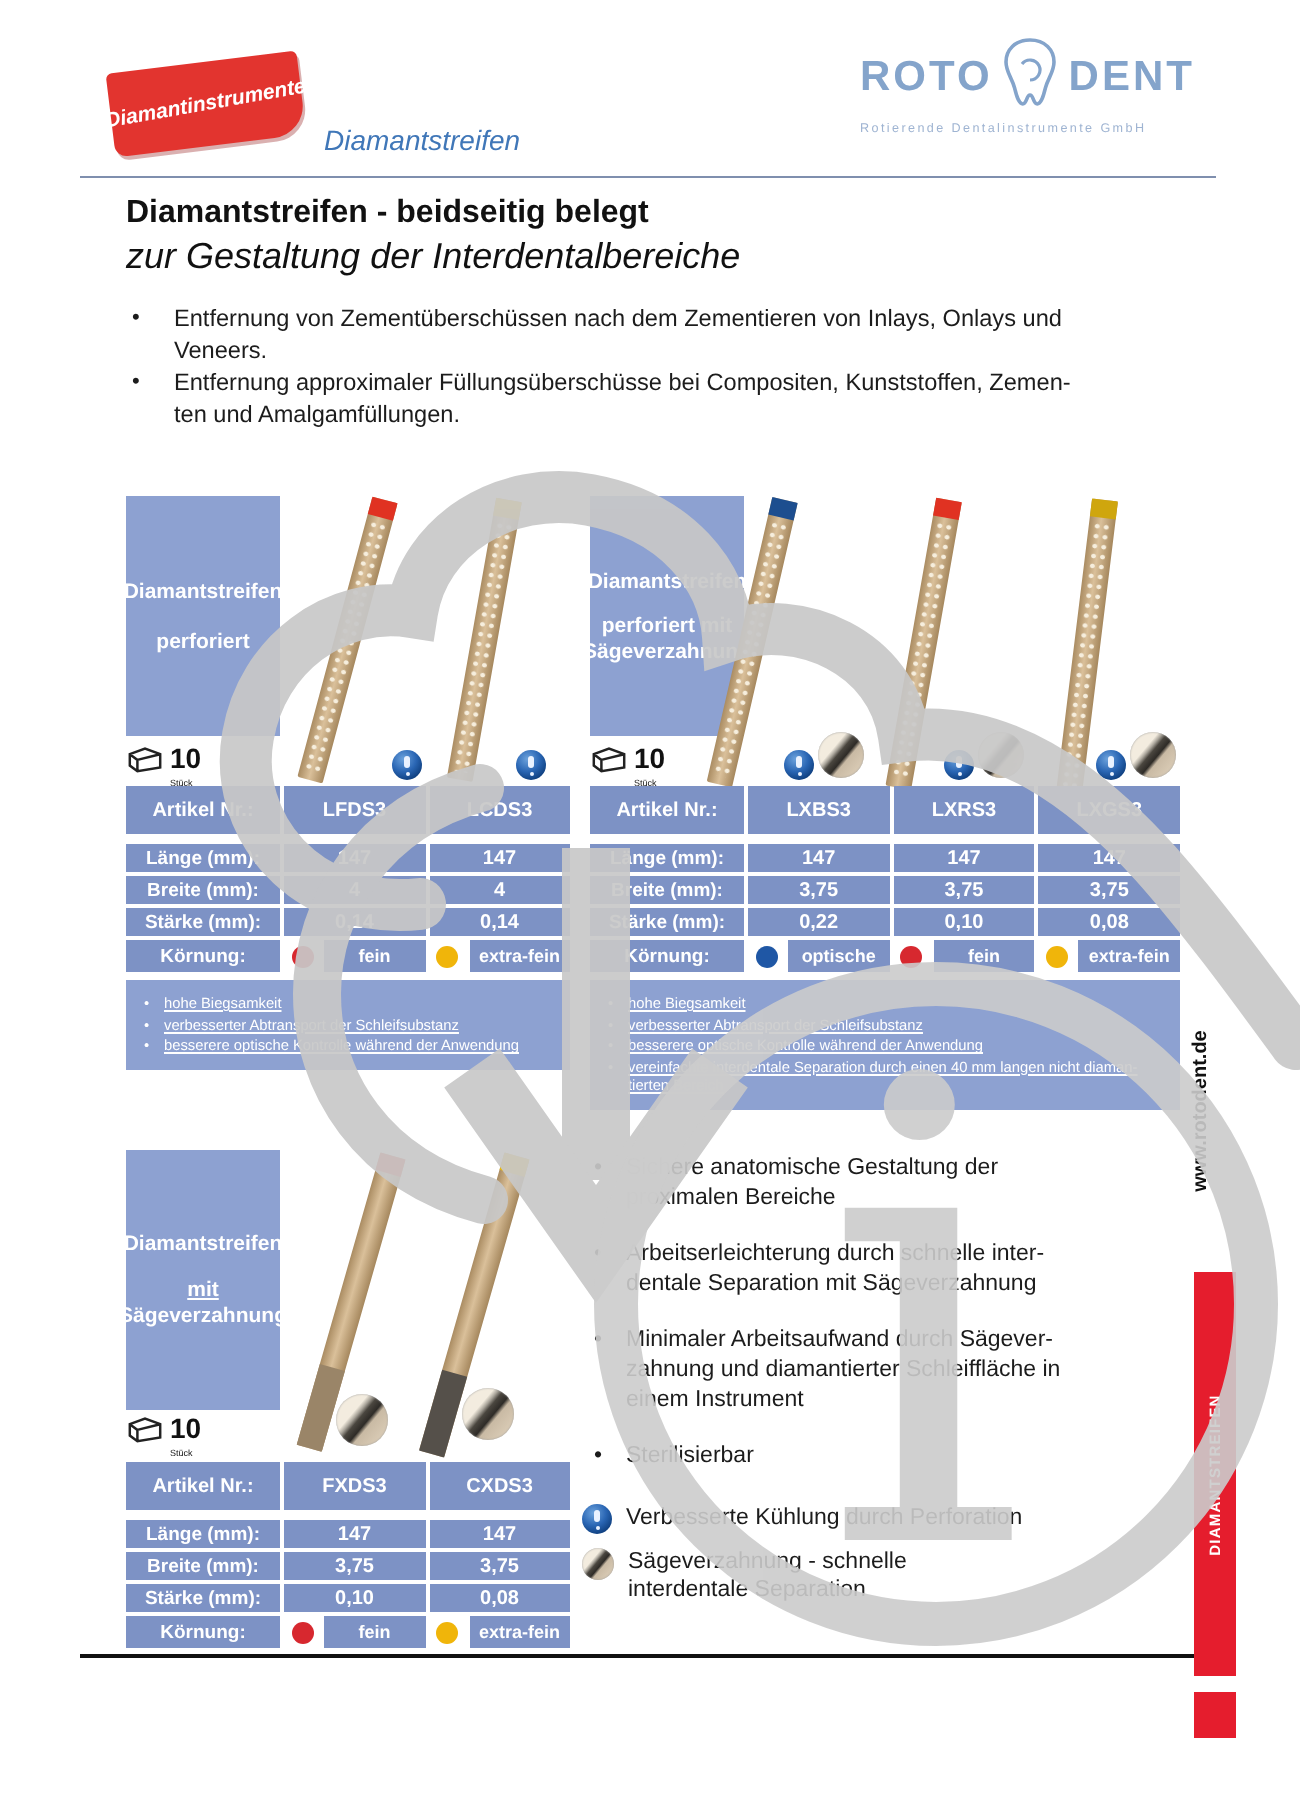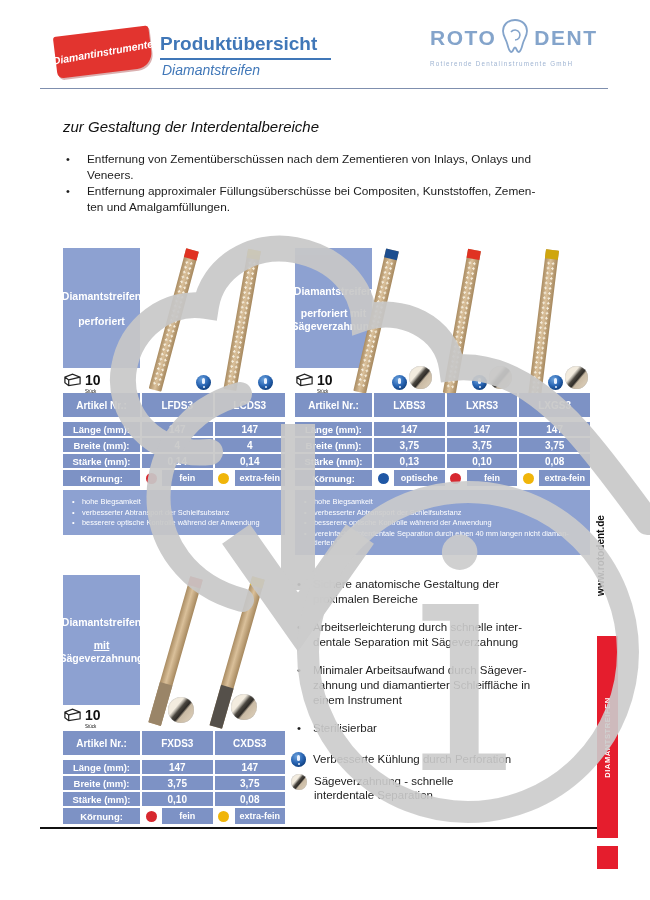--- a/index.html
+++ b/index.html
@@ -15,21 +15,21 @@
           border-bottom:2px solid #4077b8;padding:0 14px 3px 0;}
   .hsub{position:absolute;left:162px;top:62px;font-size:14px;font-style:italic;color:#4077b8;}
   .logo{position:absolute;left:430px;top:18px;width:170px;}
   .logorow{display:flex;align-items:center;gap:2px;}
   .logotext{font-size:21px;font-weight:bold;letter-spacing:1.5px;color:#84a4cb;}
   .logotag{font-size:6.3px;letter-spacing:1.2px;color:#9fb4d2;margin-top:2px;white-space:nowrap;}
   .hdivider{position:absolute;left:40px;top:88px;width:568px;height:1px;background:#7f8fae;}
 
   
   .heading{position:absolute;left:63px;top:98px;font-size:16px;font-weight:bold;color:#111;}
-  .subheading{position:absolute;left:63px;top:118px;font-size:15px;font-style:italic;color:#111;}
+  .subheading{position:absolute;left:63px;top:118px;font-size:18px;font-style:italic;color:#111;}
   .intro{position:absolute;left:63px;top:152px;width:515px;font-size:11.8px;line-height:15.5px;}
   .ibullet{position:relative;padding-left:24px;margin-bottom:1px;white-space:pre-line;}
   .ibullet::before{content:"•";position:absolute;left:3px;top:0;font-size:11px;}
 
   
   .pbox{position:absolute;background:#8da1d1;color:#fff;font-weight:bold;font-size:10.5px;
         display:flex;flex-direction:column;align-items:center;justify-content:center;text-align:center;gap:13px;line-height:12px;}
 
   
   .strip{position:absolute;width:13px;transform-origin:50% 0;border-radius:1px;
@@ -66,21 +66,21 @@
   .tlabel{font-size:9.5px;}
   .kr{margin-top:1px;}
   .koern{display:grid;grid-template-columns:18px 1fr;gap:2px;height:16px;}
   .dotbox{background:#fff;display:flex;align-items:center;justify-content:center;}
   .dot{width:11px;height:11px;border-radius:50%;display:block;}
   .kfill{background:#7d92c5;color:#fff;font-weight:bold;font-size:9px;display:flex;align-items:center;justify-content:center;}
   .kr .tc{height:16px;}
 
   
   .features{position:absolute;background:#8da1d1;color:#fff;font-size:7.4px;line-height:9.6px;padding:7px 8px 6px 8px;}
-  .feat{position:relative;padding-left:11px;margin-bottom:1px;white-space:pre-line;}
+  .feat{position:relative;padding-left:11px;margin-bottom:1px;white-space:pre-line;text-decoration:underline;}
   .feat::before{content:"•";position:absolute;left:1px;top:0;}
 
   
   .benefits{position:absolute;left:295px;top:577px;width:290px;font-size:11.5px;line-height:15px;color:#1c1c1c;}
   .benefit{position:relative;padding-left:18px;margin-bottom:13px;white-space:pre-line;}
   .benefit::before{content:"•";position:absolute;left:2px;}
   .legend{position:absolute;left:291px;top:752px;width:292px;font-size:11.5px;line-height:14px;}
   .legitem{display:flex;gap:7px;margin-bottom:7px;align-items:flex-start;}
   .legitem .txt{white-space:pre-line;}
 
@@ -98,38 +98,38 @@
   .wm{position:absolute;left:0;top:0;z-index:40;pointer-events:none;}
 </style>
 </head>
 <body>
 
 <div class="page">
 
   <div class="ribbon">
     <span>Diamantinstrumente</span>
   </div>
-  <div class="htitle">Produktübersicht</div>
   <div class="hsub">Diamantstreifen</div>
 
   <div class="logo">
     <div class="logorow">
       <span class="logotext">ROTO</span>
       <span>
         <svg width="34" height="36" viewBox="0 0 34 36">
           <path d="M17 2 C9.5 2 5 7 5 13 C5 18 8 21 9.3 26 C10.4 30.5 11.5 34 13.4 34 C15.5 34 15.2 29.5 17 29.5 C18.8 29.5 18.5 34 20.6 34 C22.5 34 23.6 30.5 24.7 26 C26 21 29 18 29 13 C29 7 24.5 2 17 2 Z" fill="#fff" stroke="#84a4cb" stroke-width="1.8"></path>
           <path d="M13 14 a5 5 0 1 1 4 8" fill="none" stroke="#84a4cb" stroke-width="1.6"></path>
         </svg>
       </span>
       <span class="logotext">DENT</span>
     </div>
     <div class="logotag">Rotierende Dentalinstrumente GmbH</div>
   </div>
   <div class="hdivider"></div>
 
+  <div class="heading">Diamantstreifen - beidseitig belegt</div>
   <div class="subheading">zur Gestaltung der Interdentalbereiche</div>
   <div class="intro">
     <div class="ibullet">Entfernung von Zementüberschüssen nach dem Zementieren von Inlays, Onlays und
 Veneers.</div>
     <div class="ibullet">Entfernung approximaler Füllungsüberschüsse bei Compositen, Kunststoffen, Zemen-
 ten und Amalgamfüllungen.</div>
   </div>
 
   <div class="pbox" style="left:63px;top:248px;width:77px;height:120px;">
     <span>Diamantstreifen</span>
@@ -245,21 +245,21 @@
       <div class="tc">147</div>
     </div>
     <div class="trow t3">
       <div class="tc tlabel">Breite (mm):</div>
       <div class="tc">3,75</div>
       <div class="tc">3,75</div>
       <div class="tc">3,75</div>
     </div>
     <div class="trow t3">
       <div class="tc tlabel">Stärke (mm):</div>
-      <div class="tc">0,13</div>
+      <div class="tc">0,22</div>
       <div class="tc">0,10</div>
       <div class="tc">0,08</div>
     </div>
     <div class="trow t3 kr">
       <div class="tc tlabel">Körnung:</div>
       <div class="koern">
         <span class="dotbox">
             <i class="dot" style="background: rgb(31, 87, 165);"></i>
           </span>
         <span class="kfill">optische</span>

